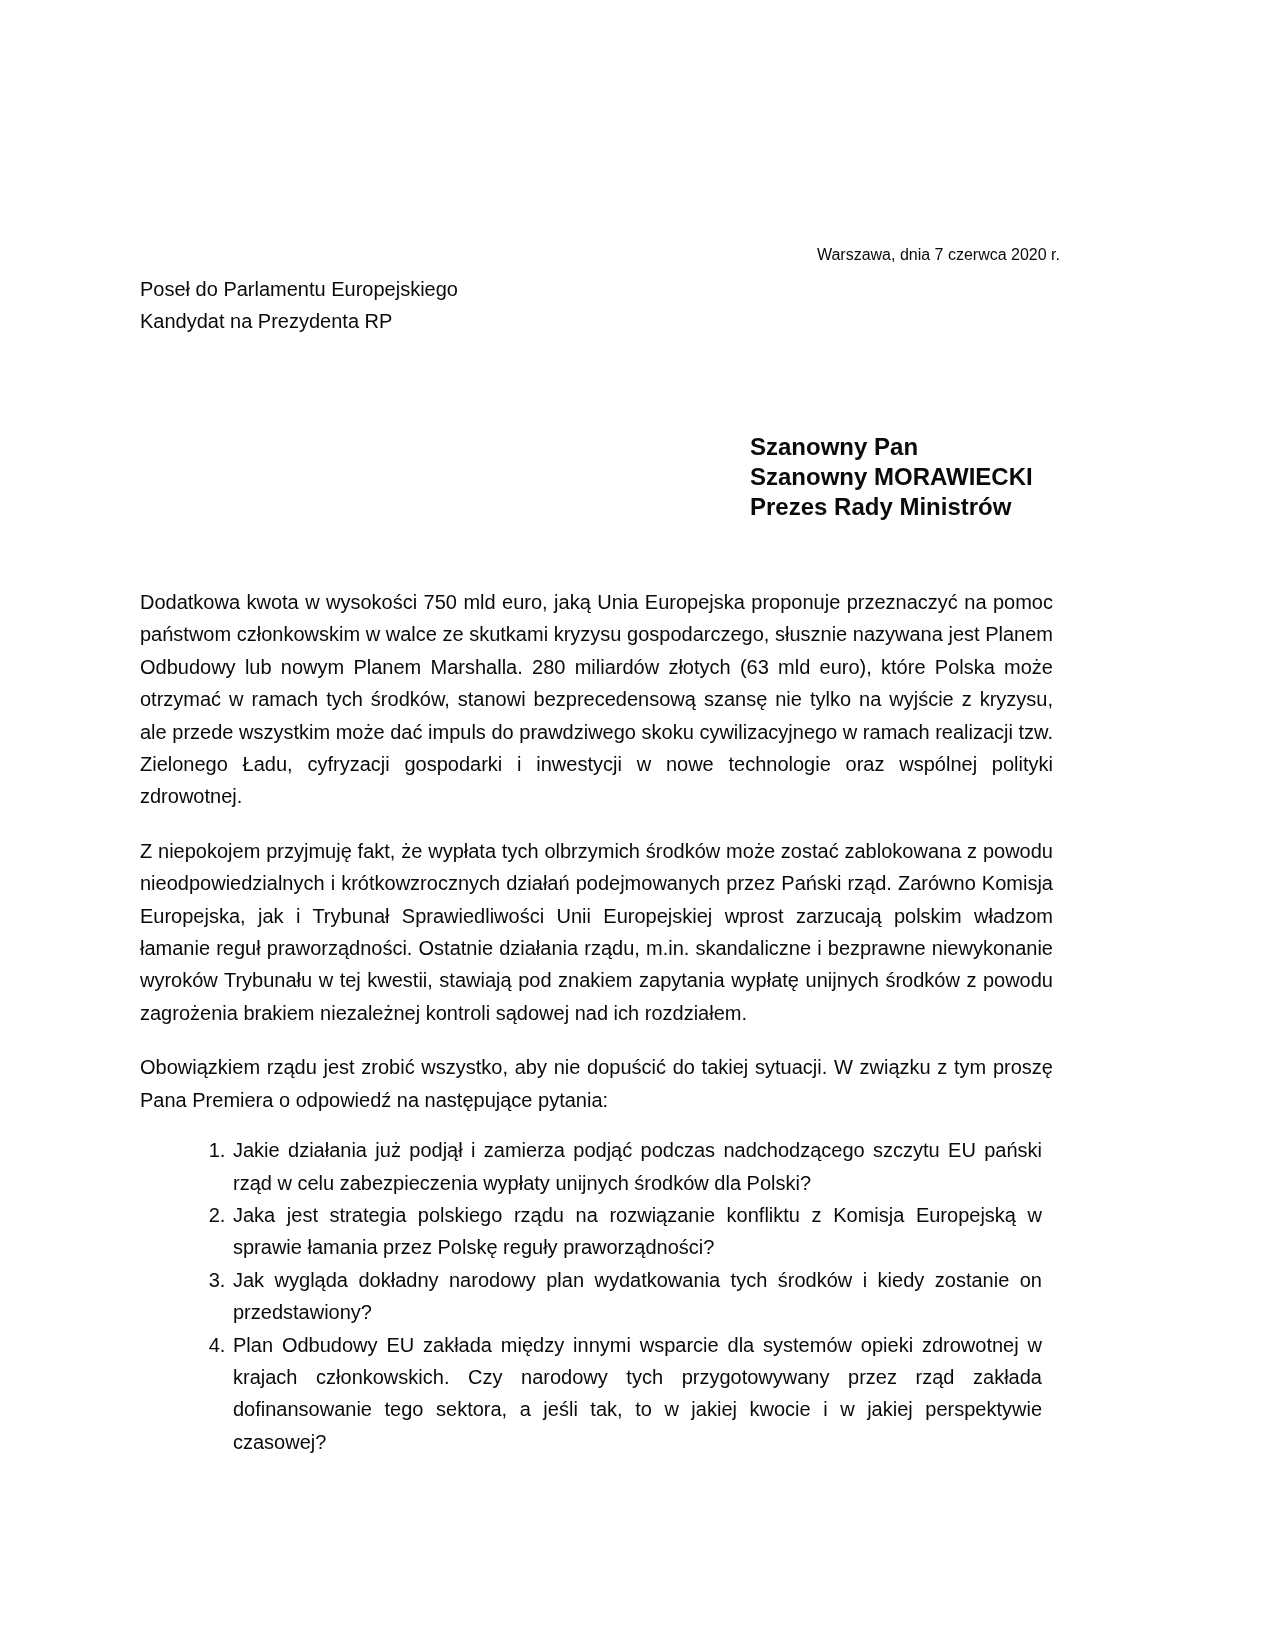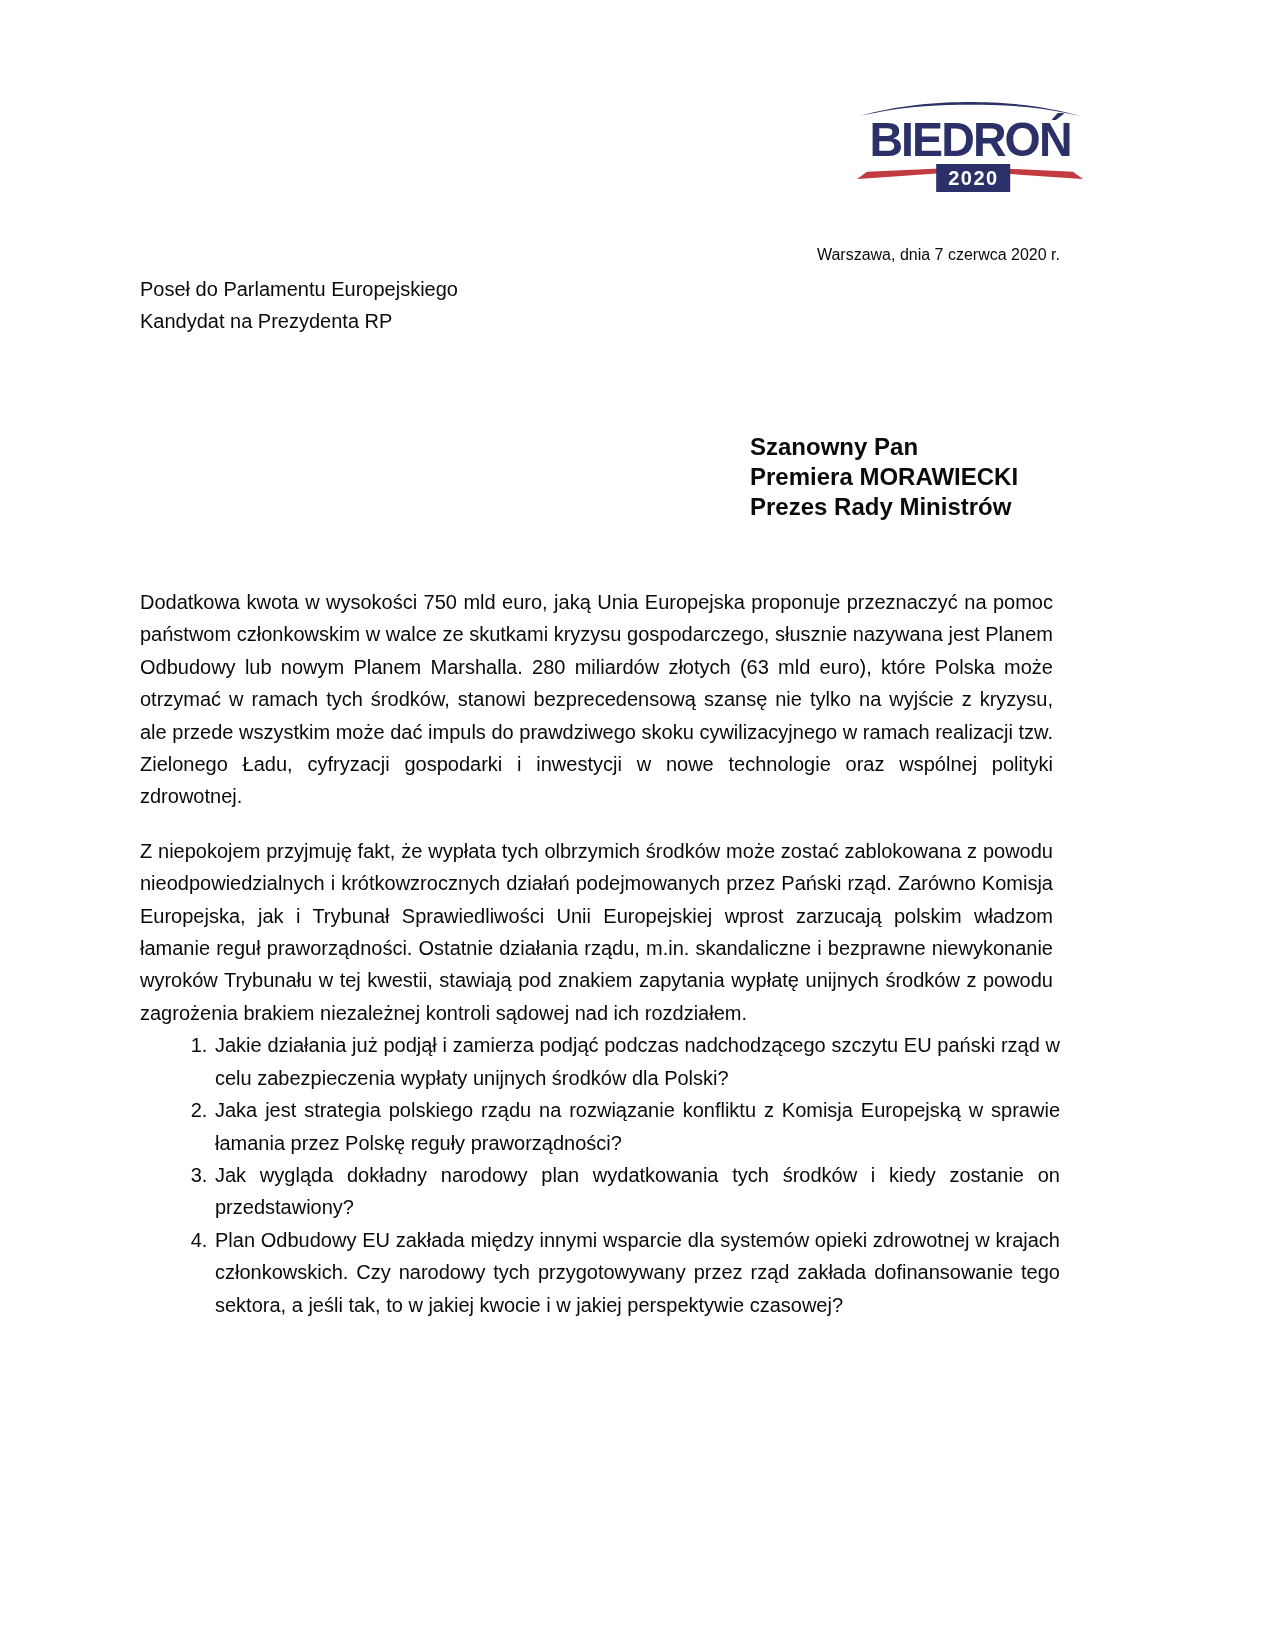--- a/index.html
+++ b/index.html
@@ -67,63 +67,51 @@
 
   
   .body-text{
     position:absolute;left:140px;top:586px;width:920px;
     font-size:20px;line-height:32.4px;
     text-align:justify;
   }
   .body-text p{margin:0 7px 22px 0;}
   .body-text p:last-of-type{margin-bottom:0;}
   ol.questions{
-    margin:0;
+    margin:18px;
     padding-left:73px;
   }
   ol.questions li{
     text-align:justify;
     padding-left:2px;
   }
 </style>
 </head>
 <body>
 
 <div class="page">
 
-  <div class="logo">
-    <svg class="logo-top" viewBox="0 0 228 18" preserveAspectRatio="none">
-      <path fill="currentColor" d="M3,17 C42,5 85,2 114,2 C143,2 186,5 225,17 L211,14 C176,6 141,5 114,5 C87,5 52,6 17,14 Z"></path>
-    </svg>
-    <div class="logo-name">BIEDROŃ</div>
-    <div class="logo-bottom">
-      <svg class="logo-red" viewBox="0 0 228 14" preserveAspectRatio="none">
-        <path fill="currentColor" d="M1,13 L11,5 L95,1 L95,6 L13,12 Z"></path>
-        <path fill="currentColor" d="M227,13 L217,5 L133,1 L133,6 L215,12 Z"></path>
-      </svg>
-      <div class="logo-year">2020</div>
-    </div>
-  </div>
 
   <div class="dateline">Warszawa, dnia 7 czerwca 2020 r.</div>
 
   <div class="sender">
     <div>Poseł do Parlamentu Europejskiego</div>
     <div>Kandydat na Prezydenta RP</div>
   </div>
 
   <div class="recipient">
     <div>Szanowny Pan</div>
-    <div>Premiera MORAWIECKI</div>
+    <div>Szanowny MORAWIECKI</div>
     <div>Prezes Rady Ministrów</div>
   </div>
 
   <div class="body-text">
     <p>Dodatkowa kwota w wysokości 750 mld euro, jaką Unia Europejska  proponuje przeznaczyć na pomoc państwom członkowskim w walce ze skutkami kryzysu gospodarczego, słusznie nazywana jest Planem Odbudowy lub nowym Planem Marshalla. 280 miliardów złotych (63 mld euro), które Polska może otrzymać w ramach tych środków, stanowi bezprecedensową szansę nie tylko na wyjście z kryzysu, ale przede wszystkim może dać impuls do prawdziwego skoku cywilizacyjnego w ramach realizacji tzw. Zielonego Ładu, cyfryzacji gospodarki i inwestycji w nowe technologie oraz wspólnej polityki zdrowotnej.</p>
     <p>Z niepokojem przyjmuję fakt, że wypłata tych olbrzymich środków może zostać zablokowana z powodu nieodpowiedzialnych i krótkowzrocznych działań podejmowanych przez Pański rząd. Zarówno Komisja Europejska, jak i Trybunał Sprawiedliwości Unii Europejskiej wprost zarzucają polskim władzom łamanie reguł praworządności. Ostatnie działania rządu, m.in. skandaliczne i bezprawne niewykonanie wyroków Trybunału w tej kwestii, stawiają pod znakiem zapytania wypłatę unijnych środków z powodu zagrożenia brakiem niezależnej kontroli sądowej nad ich rozdziałem.</p>
+    <p>Obowiązkiem rządu jest zrobić wszystko, aby nie dopuścić do takiej sytuacji. W związku z tym proszę Pana Premiera o odpowiedź na następujące pytania:</p>
     <ol class="questions">
       <li>Jakie działania już podjął i zamierza podjąć podczas nadchodzącego szczytu EU pański rząd w celu zabezpieczenia wypłaty unijnych środków dla Polski?</li>
       <li>Jaka jest strategia polskiego rządu na rozwiązanie konfliktu z Komisja Europejską w sprawie łamania przez Polskę reguły praworządności?</li>
       <li>Jak wygląda dokładny narodowy plan wydatkowania tych środków i kiedy zostanie on przedstawiony?</li>
       <li>Plan Odbudowy EU zakłada między innymi wsparcie dla systemów opieki zdrowotnej w krajach członkowskich. Czy narodowy tych przygotowywany przez rząd zakłada dofinansowanie tego sektora, a jeśli tak, to w jakiej kwocie i w jakiej perspektywie czasowej?</li>
     </ol>
   </div>
 
 </div>
 

